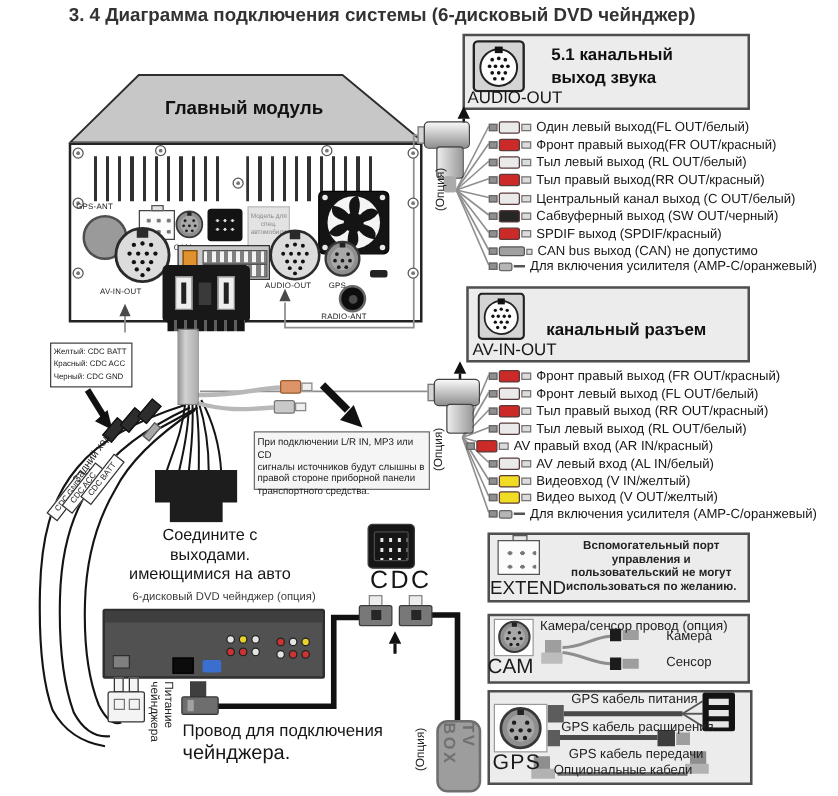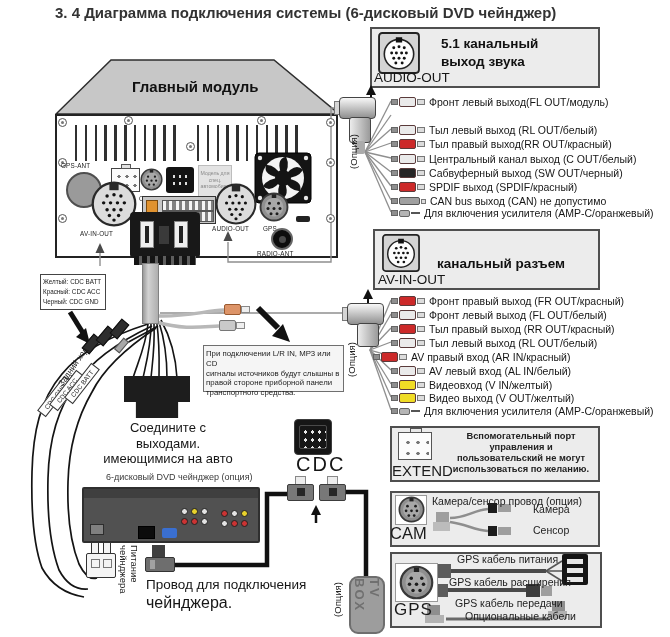--- a/index.html
+++ b/index.html
@@ -340,21 +340,27 @@
   <div class="ab" style="left:334px;top:101px;width:6px;height:14px;background:#d5d5d5;border:1px solid #777;box-sizing:border-box"></div>
   <div class="ab" style="left:339px;top:97px;width:37px;height:22px;background:linear-gradient(180deg,#f8f8f8,#8f8f8f);border:1.5px solid #444;border-radius:4px;box-sizing:border-box"></div>
   <div class="ab" style="left:349px;top:117px;width:22px;height:26px;background:linear-gradient(90deg,#ececec,#9a9a9a);border:1.5px solid #444;border-radius:3px;box-sizing:border-box"></div>
   <div class="ab" style="left:355px;top:141px;width:10px;height:13px;background:#ababab;border-radius:2px"></div>
   <div class="ab opt" style="left:327px;top:146px">(Опция)</div>
 
   <div class="ab row" style="left:391px;top:96px">
       <span class="stub"></span>
       <span class="rca" style="background: rgb(234, 234, 234);"></span>
       <span class="tip"></span>
-      <span class="lbl">Фронт левый выход(FL OUT/модуль)</span>
+      <span class="lbl">Один левый выход(FL OUT/белый)</span>
+    </div>
+  <div class="ab row" style="left:391px;top:110px">
+      <span class="stub"></span>
+      <span class="rca" style="background: rgb(204, 41, 41);"></span>
+      <span class="tip"></span>
+      <span class="lbl">Фронт правый выход(FR OUT/красный)</span>
     </div>
   <div class="ab row" style="left:391px;top:124px">
       <span class="stub"></span>
       <span class="rca" style="background: rgb(234, 234, 234);"></span>
       <span class="tip"></span>
       <span class="lbl">Тыл левый выход (RL OUT/белый)</span>
     </div>
   <div class="ab row" style="left:391px;top:138px">
       <span class="stub"></span>
       <span class="rca" style="background: rgb(204, 41, 41);"></span>
@@ -534,15 +540,15 @@
   <div class="ab" style="left:533px;top:524px;font-size:10.5px;color:#222">Сенсор</div>
 
   <div class="ab" style="left:395px;top:563px;width:43px;height:39px;background:#fff;border:1px solid #999;box-sizing:border-box"></div>
   <svg class="ab" style="left:399px;top:565px" width="35" height="35" viewBox="0 0 40 40">
       <use href="#sym-minidin"></use>
     </svg>
   <div class="ab" style="left:394px;top:600px;font-size:17px;color:#1a1a1a;letter-spacing:1px">GPS</div>
   <div class="ab" style="left:457px;top:553px;font-size:10.5px;color:#222">GPS кабель питания</div>
   <div class="ab" style="left:449px;top:576px;font-size:10.5px;color:#222">GPS кабель расширения</div>
   <div class="ab" style="left:455px;top:597px;font-size:10.5px;color:#222">GPS кабель передачи</div>
-  <div class="ab" style="left:465px;top:610px;font-size:10.5px;color:#222">Опциональные кабели</div>
+  <div class="ab" style="left:443px;top:610px;font-size:10.5px;color:#222">Опциональные кабели</div>
 
 </div>
 
 </body></html>

